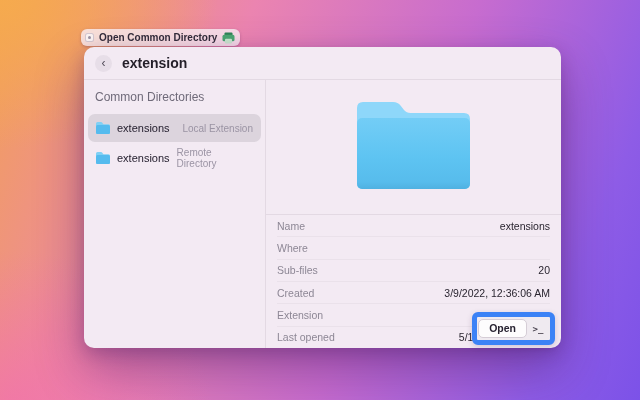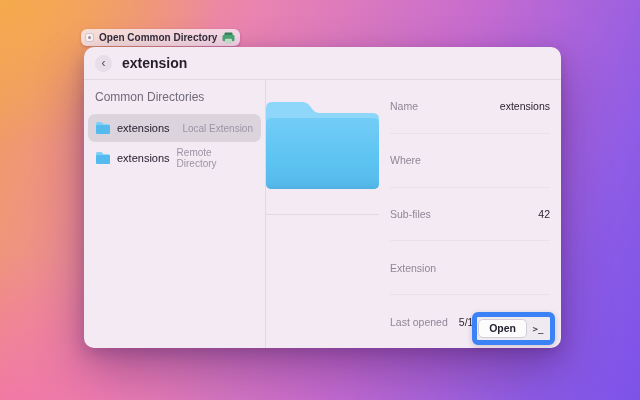--- a/index.html
+++ b/index.html
@@ -41,21 +41,21 @@
   .sidebar{width:182px;border-right:1px solid #e3d9e3;box-sizing:border-box;
     padding:10px 4px 0 4px;flex:none;}
   .section-title{font-size:12px;color:#6f6a79;margin:0 0 10px 7px;}
   .srow{height:28px;display:flex;align-items:center;gap:7px;padding:0 8px;
     border-radius:7px;margin-bottom:2px;cursor:pointer;}
   .srow.selected{background:#dcd4dd;}
   .srow .row-name{font-size:11px;color:#262130;font-weight:500;}
   .srow .row-detail{margin-left:auto;font-size:10px;color:#9b94a4;}
   .folder-sm{display:flex;align-items:center;}
   
-  .content{flex:1;display:flex;flex-direction:row;min-width:0;}
+  .content{flex:1;display:flex;flex-direction:column;min-width:0;}
   .showcase{height:135px;flex:none;border-bottom:1px solid #e3d9e3;box-sizing:border-box;
     display:flex;align-items:center;justify-content:center;}
   .meta{flex:1;display:flex;flex-direction:column;padding:0 11px;}
   .mrow{flex:1;display:flex;align-items:center;justify-content:space-between;
     border-bottom:1px solid #eae1ea;font-size:10.5px;min-height:0;}
   .mrow:last-child{border-bottom:none;}
   .mlabel{color:#8d8795;white-space:nowrap;}
   .mvalue{color:#2a2530;white-space:nowrap;overflow:hidden;}
   .mrow.clipped .mvalue{margin-right:62px;}
   
@@ -145,21 +145,25 @@
         <div class="meta">
           <div class="mrow">
             <span class="mlabel">Name</span>
             <span class="mvalue">extensions</span>
           </div>
           <div class="mrow">
             <span class="mlabel">Where</span>
           </div>
           <div class="mrow">
             <span class="mlabel">Sub-files</span>
-            <span class="mvalue">42</span>
+            <span class="mvalue">20</span>
+          </div>
+          <div class="mrow">
+            <span class="mlabel">Created</span>
+            <span class="mvalue">3/9/2022, 12:36:06 AM</span>
           </div>
           <div class="mrow">
             <span class="mlabel">Extension</span>
           </div>
           <div class="mrow clipped">
             <span class="mlabel">Last opened</span>
             <span class="mvalue">5/13/2</span>
           </div>
         </div>
 

